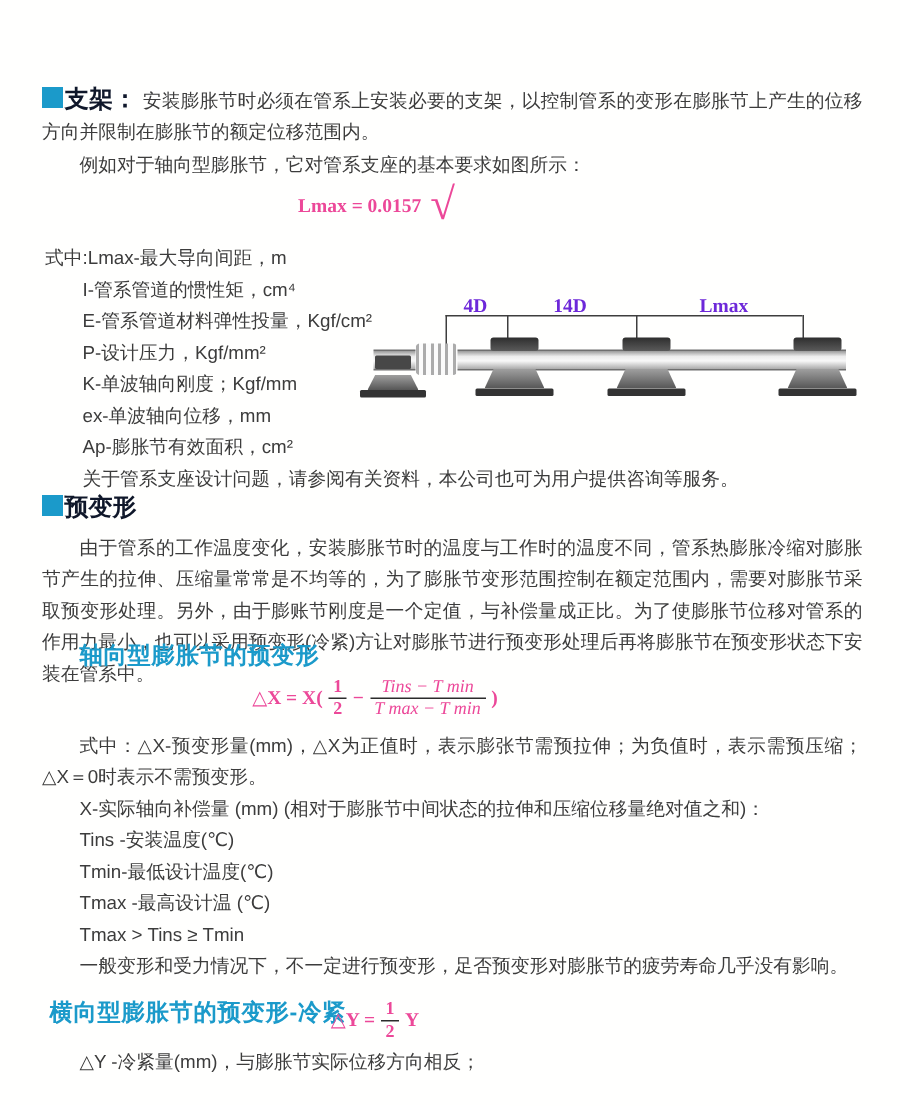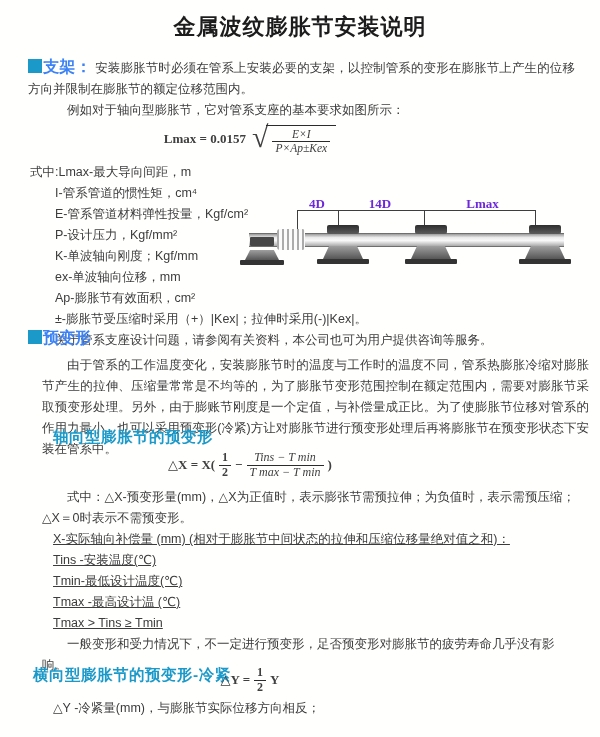--- a/index.html
+++ b/index.html
@@ -10,35 +10,35 @@
   }
   .title {
     position:absolute; top:12px; left:0; width:600px;
     text-align:center; font-size:22px; font-weight:bold; color:#1c1c1c;
     letter-spacing:1px;
   }
   .sec-square {
     display:inline-block; width:14px; height:14px; background:#1b9aca;
     vertical-align:-1px; margin-right:1px;
   }
-  .sec-head-text { font-size:16px; font-weight:bold; color:#3b82f6; }
+  .sec-head-text { font-size:16px; font-weight:bold; color:#0f172a; }
   .body-par {
     position:absolute; left:28px; width:547px;
     font-size:12.5px; line-height:21px; text-align:justify;
   }
-  .indent { text-indent:2em;margin-left:14px; }
+  .indent { text-indent:2em; }
   .def-block { position:absolute; left:30px; top:162px; font-size:12.5px; line-height:21px; }
   .def-line { white-space:nowrap; }
   .def-ind { padding-left:25px; }
   
   .formula {
     position:absolute; left:0; width:500px; display:flex;
     justify-content:center; align-items:center;
     font-family:"Liberation Serif","DejaVu Serif",serif;
-    color:#404040; font-weight:bold; font-size:13px;text-align:right;
+    color:#ec4899; font-weight:bold; font-size:13px;text-align:right;
   }
   .f1 { top:122px; }
   .sqrt-wrap { display:flex; align-items:flex-start; margin-left:6px; }
   .sqrt-sign { font-size:30px; font-weight:normal; line-height:30px; margin-right:-2px; }
   .sqrt-body { border-top:1.5px solid #2b2b2b; padding:0 6px; margin-top:3px; }
   .frac { display:inline-flex; flex-direction:column; align-items:center; line-height:1.15; }
   .frac .num { padding:0 3px; }
   .frac .den { border-top:1px solid #2b2b2b; padding:0 3px; }
   .it { font-style:italic; font-weight:normal; }
   .f2 { top:451px; font-size:13px; }
@@ -89,58 +89,50 @@
   }
   .anc-base {
     position:absolute; left:3px; top:64px; width:44px; height:5px;
     background:#333333; border-radius:1px;
   }
   .sub-heading {
     position:absolute; font-size:15.5px; font-weight:bold; color:#1b9aca;
     letter-spacing:0.5px;
   }
   .flow-lines { position:absolute; left:28px; top:487px; width:547px; font-size:12.5px; line-height:21px; }
-  .flow-lines .ind1 { padding-left:25px;text-decoration:underline; }
+  .flow-lines .ind1 { padding-left:25px; }
   .just { text-align:justify; }
 </style>
 </head>
 <body>
 
 <div class="page">
 
-  <div class="title">金属波纹膨胀节安装说明</div>
 
   <div class="body-par" style="top:56px;">
     <span class="sec-square"></span><span class="sec-head-text">支架：</span>
     <span>安装膨胀节时必须在管系上安装必要的支架，以控制管系的变形在膨胀节上产生的位移方向并限制在膨胀节的额定位移范围内。</span>
   </div>
   <div class="body-par indent" style="top:100px;">例如对于轴向型膨胀节，它对管系支座的基本要求如图所示：</div>
 
   <div class="formula f1">
     <span>Lmax = 0.0157</span>
     <span class="sqrt-wrap">
       <span class="sqrt-sign">√</span>
-      <span class="sqrt-body">
-        <span class="frac it" style="font-size:11.5px;">
-          <span class="num">E×I</span>
-          <span class="den">P×Ap±Kex</span>
-        </span>
-      </span>
     </span>
   </div>
 
   <div class="def-block">
     <div class="def-line">式中:Lmax-最大导向间距，m</div>
     <div class="def-line def-ind">I-管系管道的惯性矩，cm⁴</div>
     <div class="def-line def-ind">E-管系管道材料弹性投量，Kgf/cm²</div>
     <div class="def-line def-ind">P-设计压力，Kgf/mm²</div>
     <div class="def-line def-ind">K-单波轴向刚度；Kgf/mm</div>
     <div class="def-line def-ind">ex-单波轴向位移，mm</div>
     <div class="def-line def-ind">Ap-膨胀节有效面积，cm²</div>
-    <div class="def-line def-ind">±-膨胀节受压缩时采用（+）|Kex|；拉伸时采用(-)|Kex|。</div>
     <div class="def-line def-ind">关于管系支座设计问题，请参阅有关资料，本公司也可为用户提供咨询等服务。</div>
   </div>
 
   <div class="diagram">
     <div class="dim-line"></div>
     <div class="tick" style="left:52px; height:24px;"></div>
     <div class="tick" style="left:93px; height:16px;"></div>
     <div class="tick" style="left:179px; height:16px;"></div>
     <div class="tick" style="left:290px; height:16px;"></div>
     <div class="dim-label" style="left:50px; width:44px;">4D</div>

